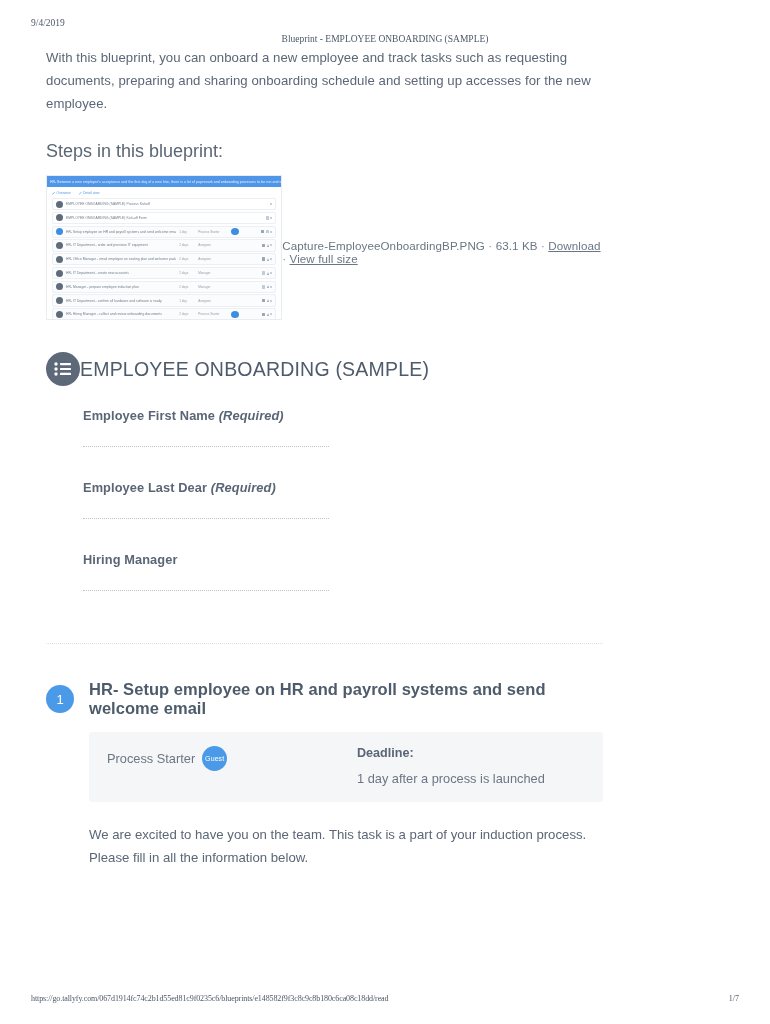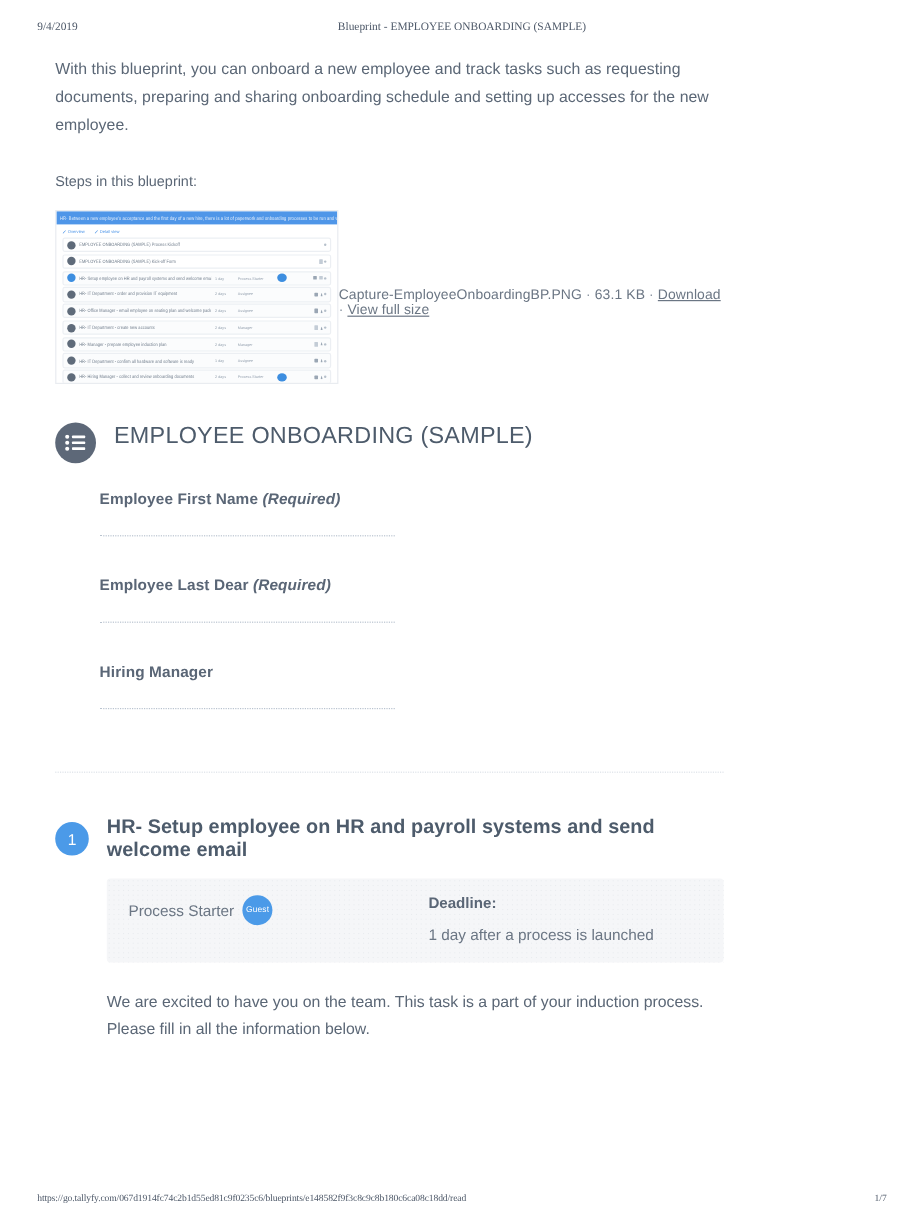--- a/index.html
+++ b/index.html
@@ -17,21 +17,21 @@
   .print-header {
     position: absolute;
     top: 18px; left: 0; width: 770px;
     height: 14px;
     font-family: "Liberation Serif", serif;
     font-size: 9.5px;
     color: #4d5868;
   }
   .print-header .ph-date { position: absolute; left: 31px; top: 0; }
   .print-header .ph-title {
-    position: absolute; left: 0; width: 770px; top: 0;
+    position: absolute; left: 0; width: 770px; top: 16px;
     text-align: center;
   }
   .print-footer {
     position: absolute;
     bottom: 18px; left: 0; width: 770px;
     height: 12px;
     font-family: "Liberation Serif", serif;
     font-size: 8px;
     color: #4d5868;
   }
@@ -49,21 +49,21 @@
   p.intro {
     margin: 0;
     font-size: 13.2px;
     line-height: 23px;
     color: #5b6776;
     letter-spacing: 0.05px;
     max-width: 660px;
   }
   p.steps-label {
     margin: 26px 0 0 0;
-    font-size: 12px;
+    font-size: 18px;
     line-height: 20px;
     color: #5b6776;
   }
 
   
   .thumb-wrap {
     margin-top: 14px;
     display: flex;
     flex-direction: row;
     align-items: center;
@@ -166,22 +166,21 @@
   }
   .thumb-caption a {
     color: #6b7684;
     text-decoration: underline;
   }
   .cap-sep { color: #8b95a2; }
 
   
   .bp-title-row {
     display: flex;
-    align-items: flex-start;
-    gap: 15px;
+    align-items: center;
     margin-top: 32px;
     margin-left: 0;
   }
   .bp-icon {
     width: 34px; height: 34px;
     border-radius: 50%;
     background: #5d6878;
     display: flex; align-items: center; justify-content: center;
     flex: 0 0 auto;
   }

